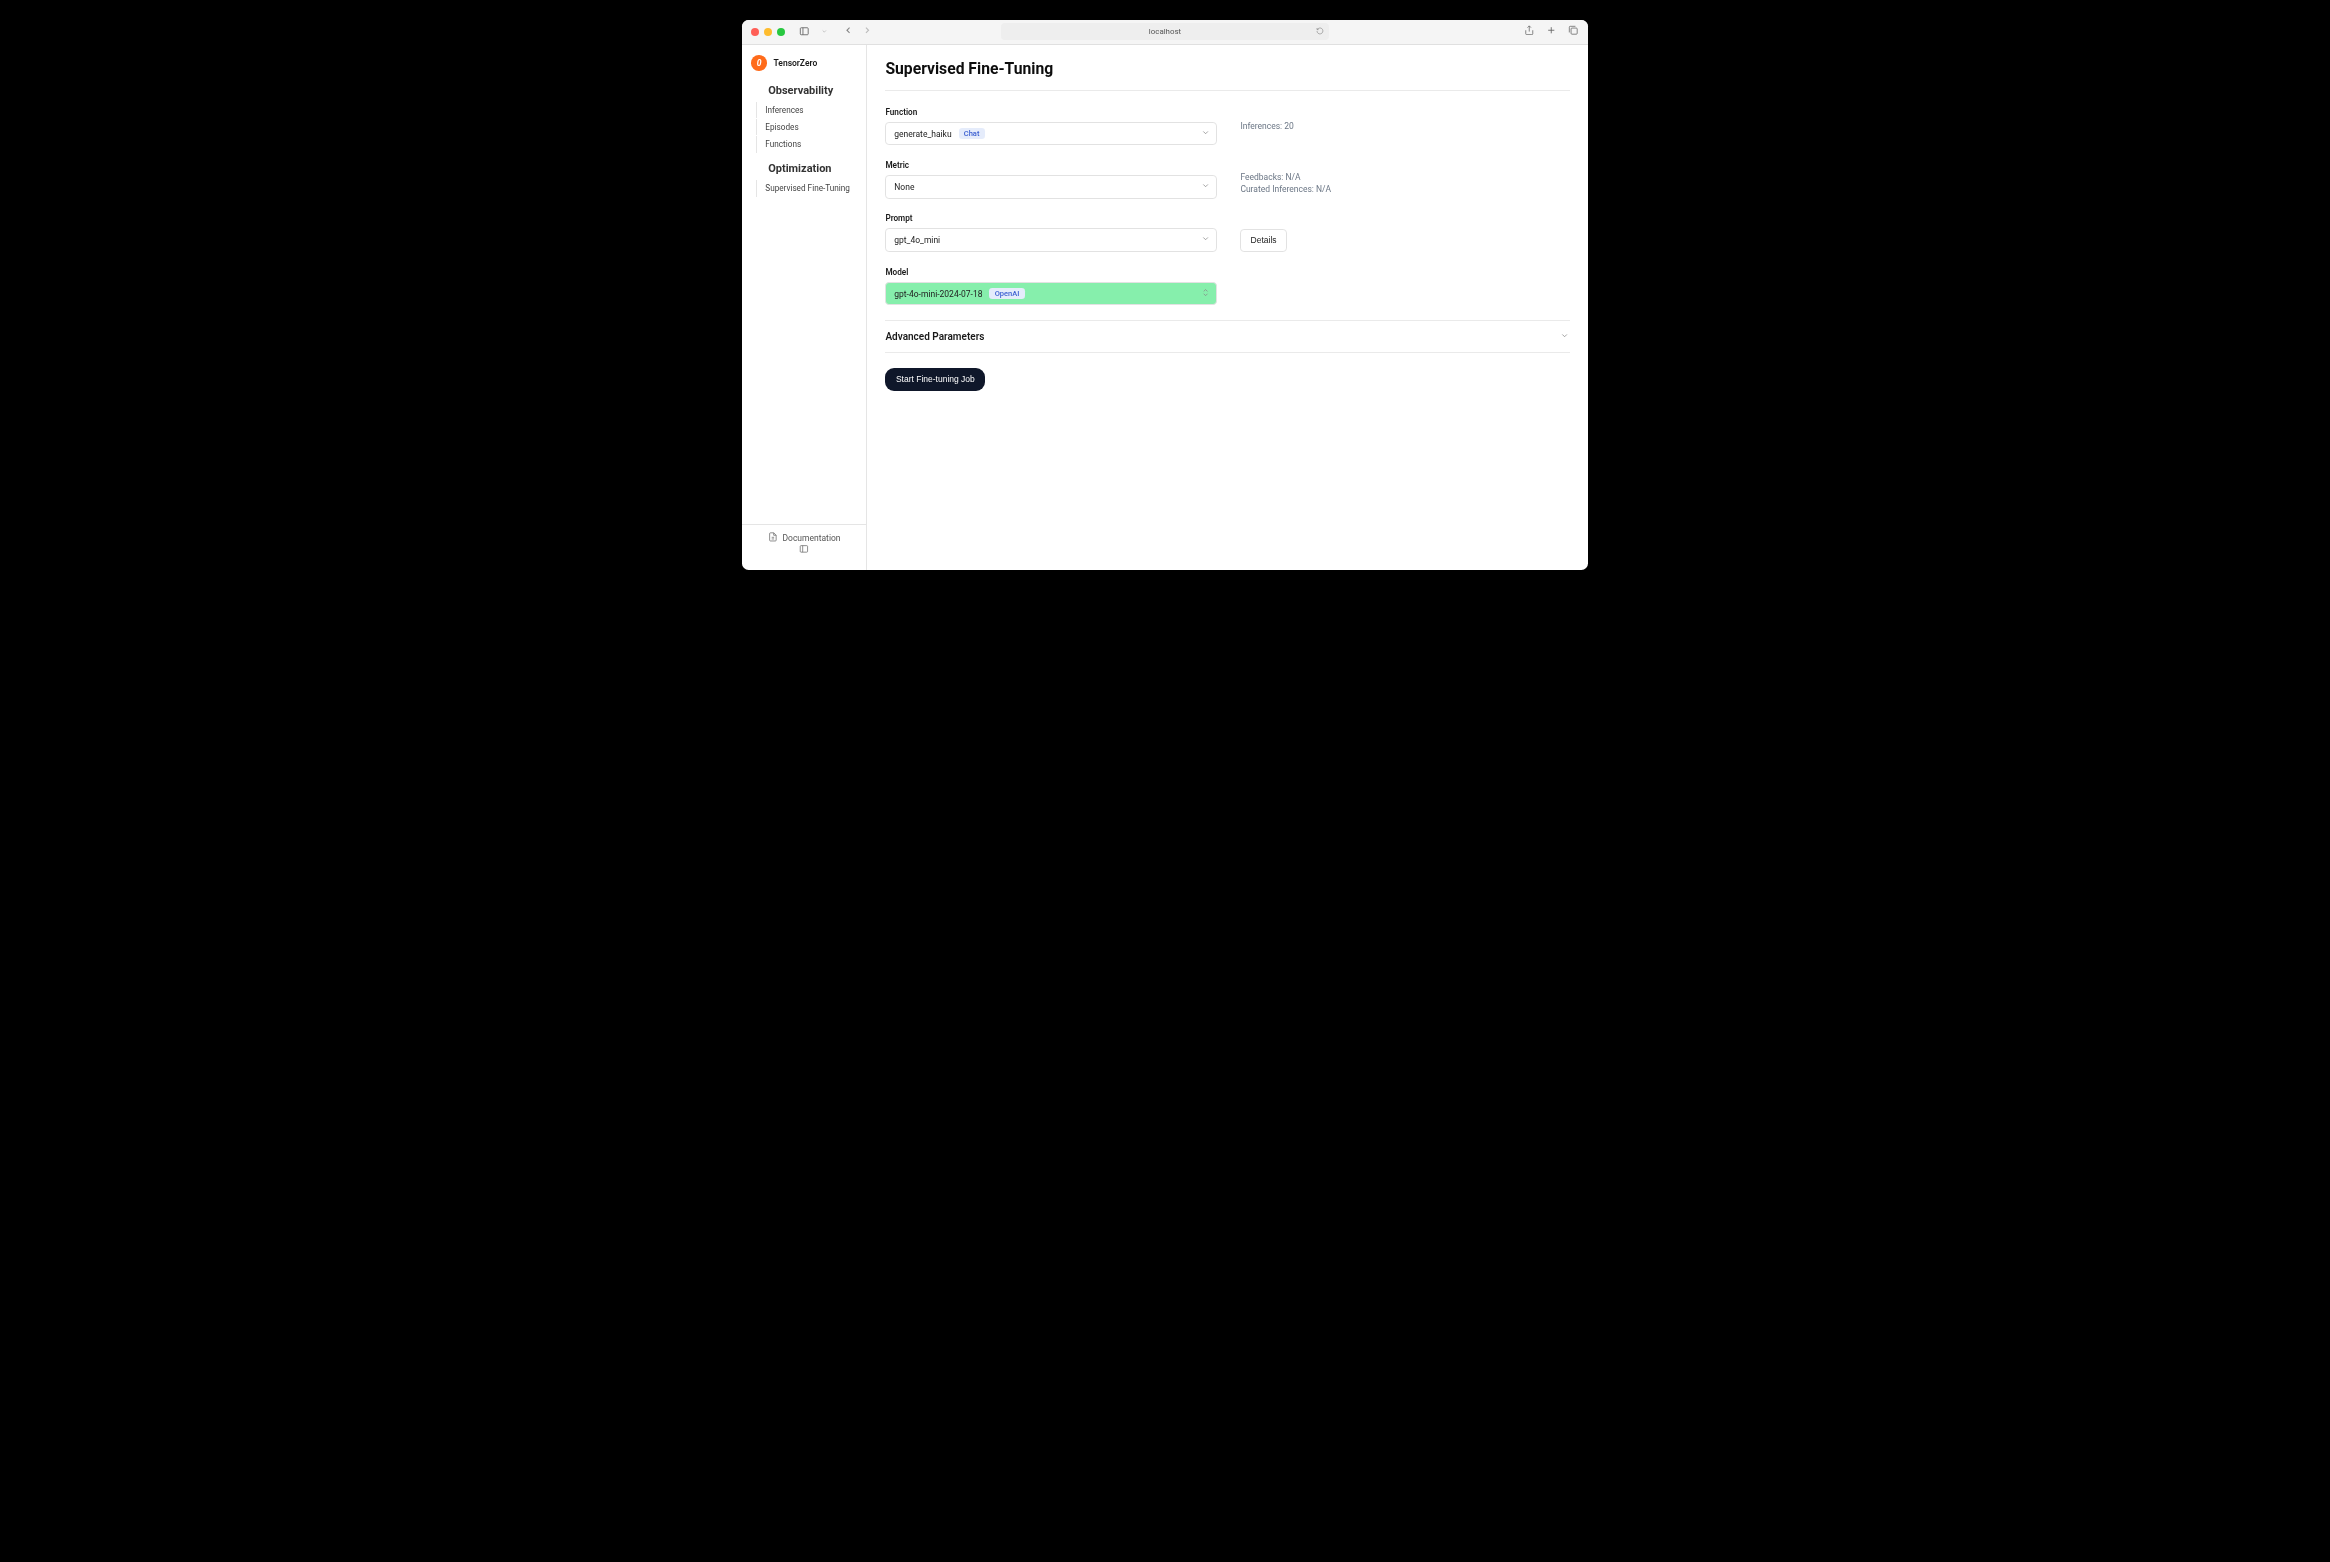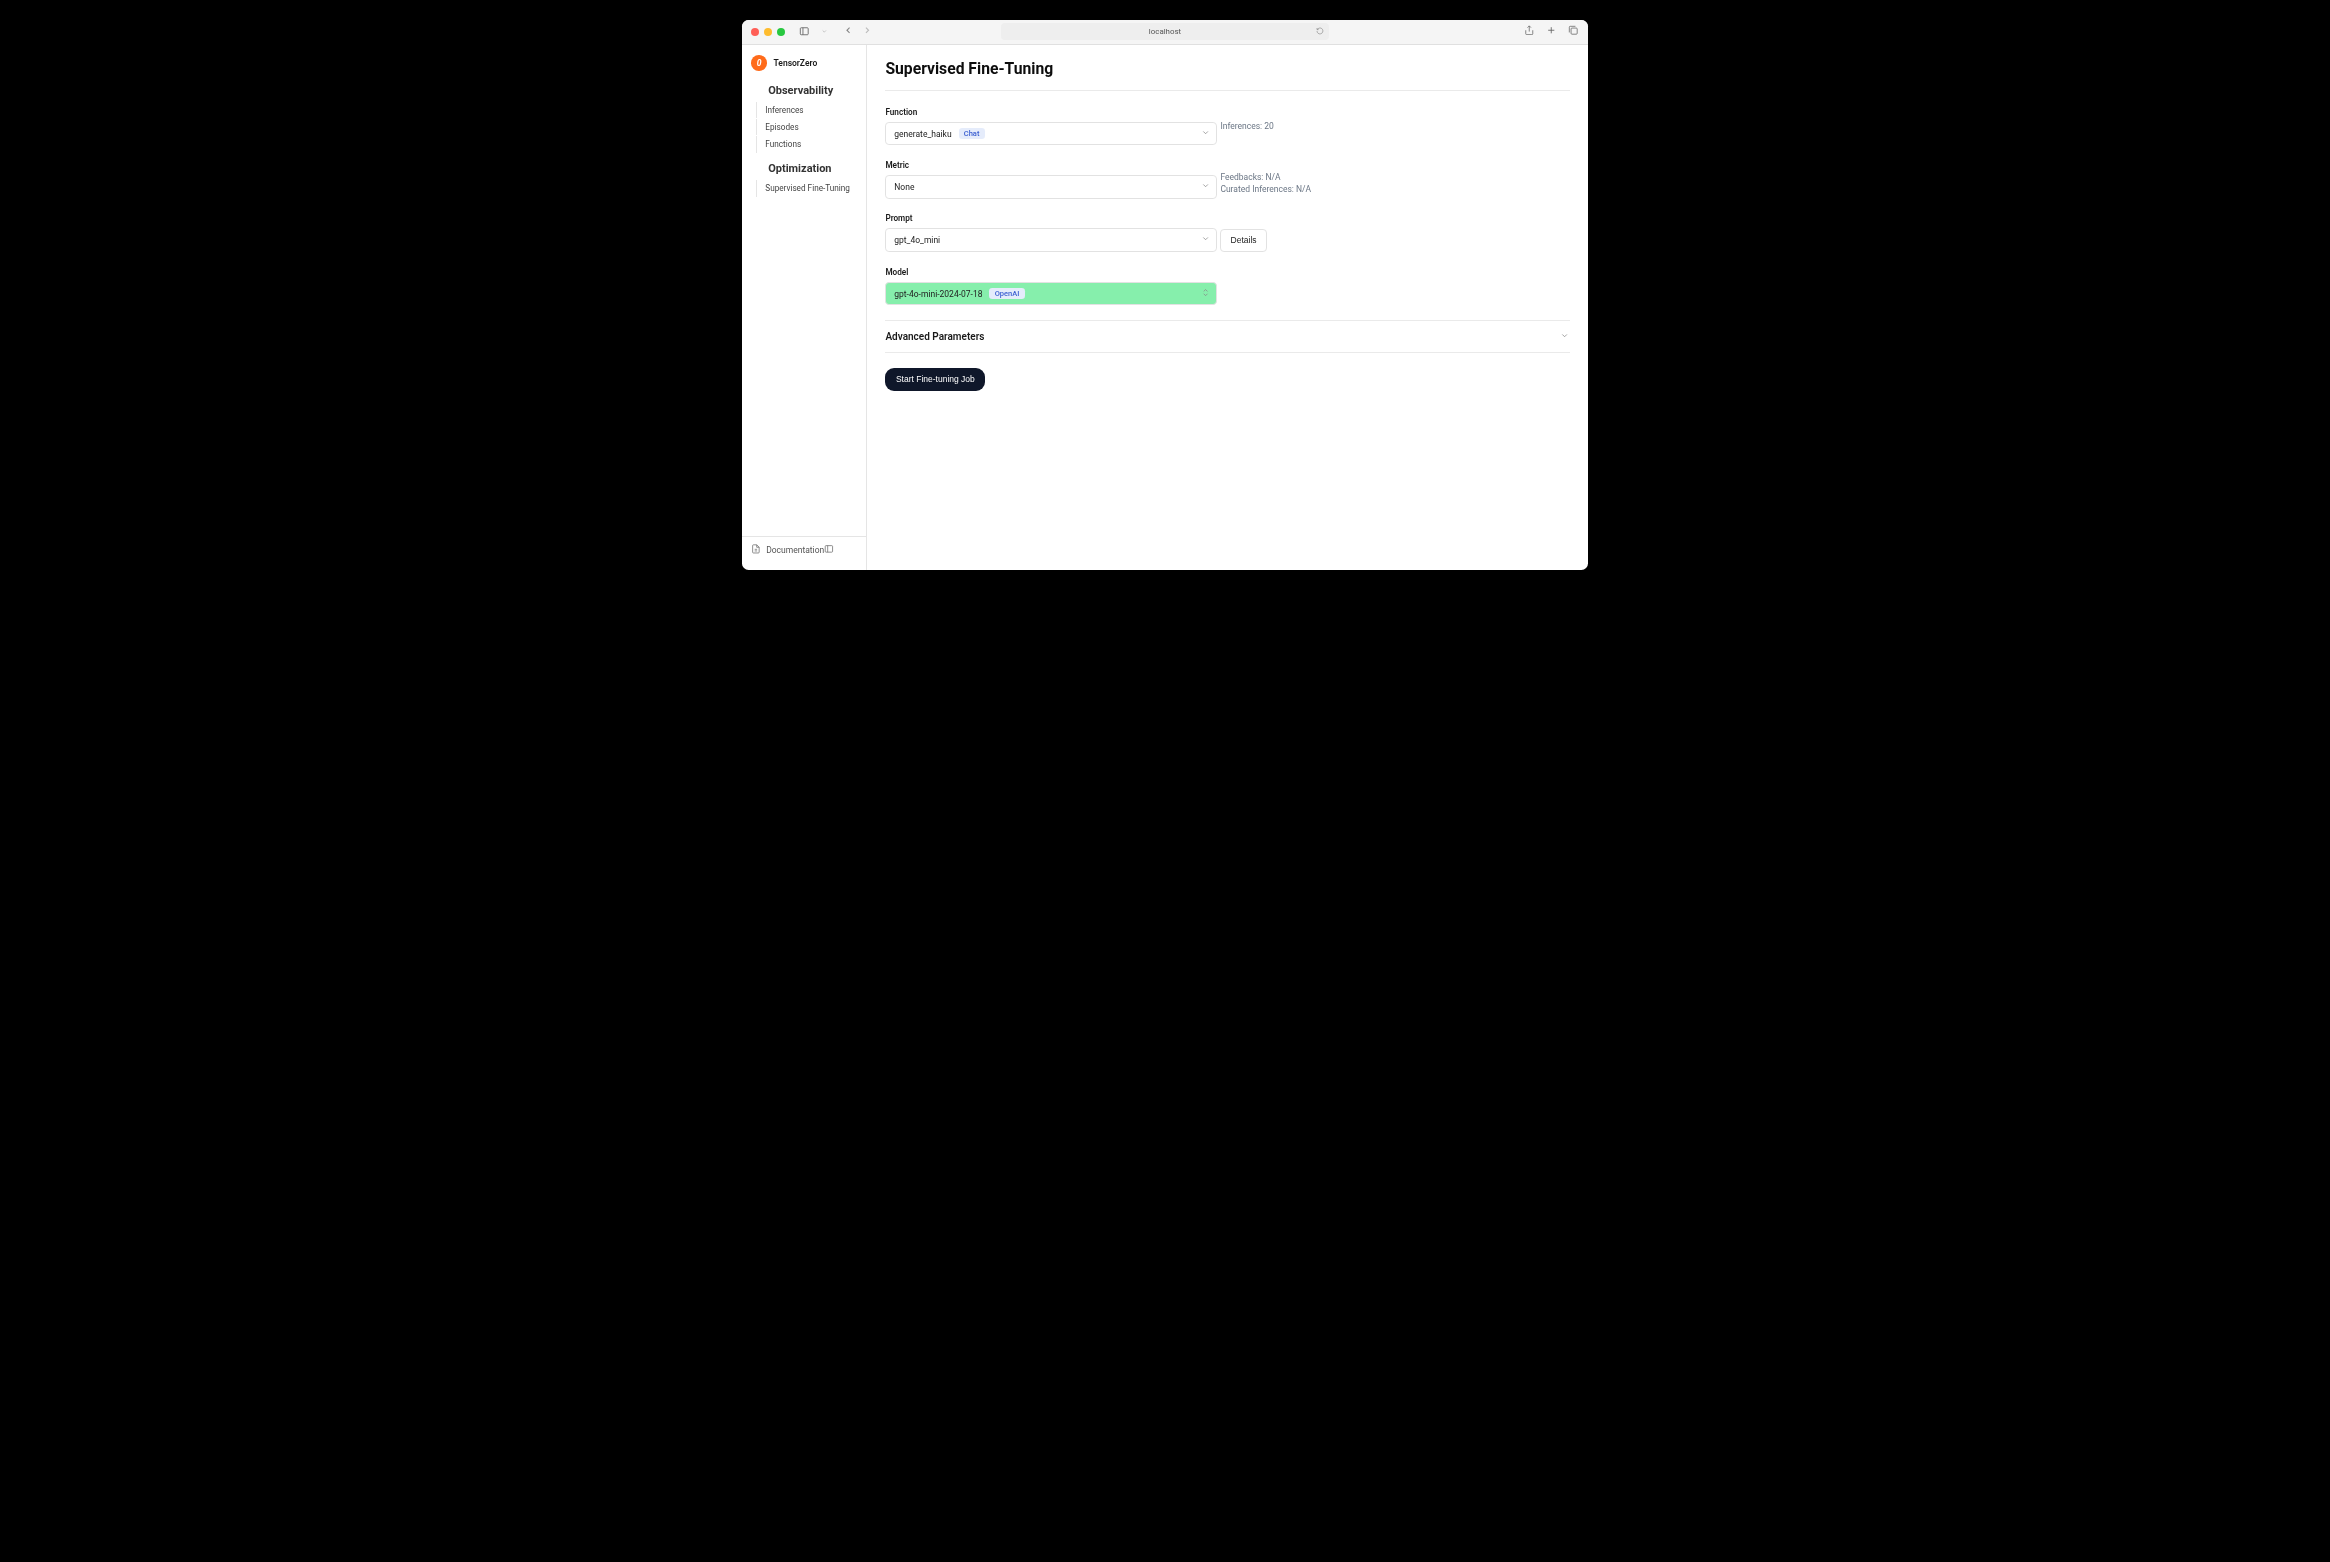--- a/index.html
+++ b/index.html
@@ -79,29 +79,29 @@
       font-size: 8.2px; color: #444;
       border-left: 0.7px solid #e5e5e5;
       padding-left: 7.9px;
       cursor: pointer;
     }
 
     .sidebar-footer {
       margin-top: auto;
       border-top: 0.7px solid #e5e5e5;
       padding: 6.6px 9.2px;
-      display: flex; align-items: center; justify-content: flex-start;
+      display: flex; align-items: center; justify-content: flex-end; flex-direction: column;
     }
     .doc-link { display: flex; align-items: center; gap: 5.2px; color: #555; font-size: 8.5px; }
     .doc-link svg, .sidebar-footer .collapse-icon svg { width: 9.8px; height: 9.8px; color: #666; }
 
     .main { flex: 1; padding: 14.4px 18.4px; overflow-y: auto; }
     .page-title { font-size: 15.7px; font-weight: 700; color: #0d0d0d; padding-bottom: 11.8px; border-bottom: 0.7px solid #eaeaea; margin-bottom: 15.7px; }
 
-    .form-row { display: flex; gap: 3px; margin-bottom: 14.4px; align-items: flex-start; }
+    .form-row { display: flex; gap: 23px; margin-bottom: 14.4px; align-items: flex-start; }
     .form-left { width: 332px; }
     .form-right { flex: 1; padding-top: 17px; }
     .form-label { font-size: 8.2px; font-weight: 600; color: #1a1a1a; margin-bottom: 5.2px; display: block; }
 
     .select-box {
       width: 100%; height: 23.6px;
       border: 0.7px solid #e2e2e2; border-radius: 3.9px;
       background: #fff;
       display: flex; align-items: center;
       padding: 0 7.9px; font-size: 8.5px; color: #222;

